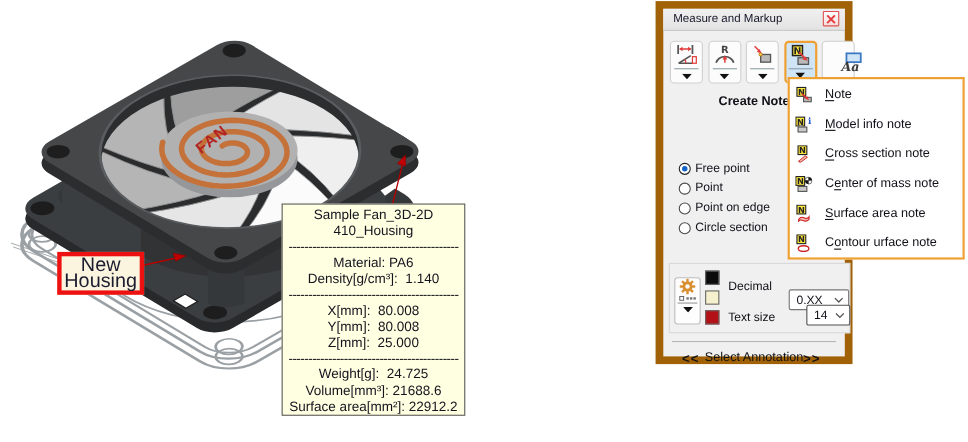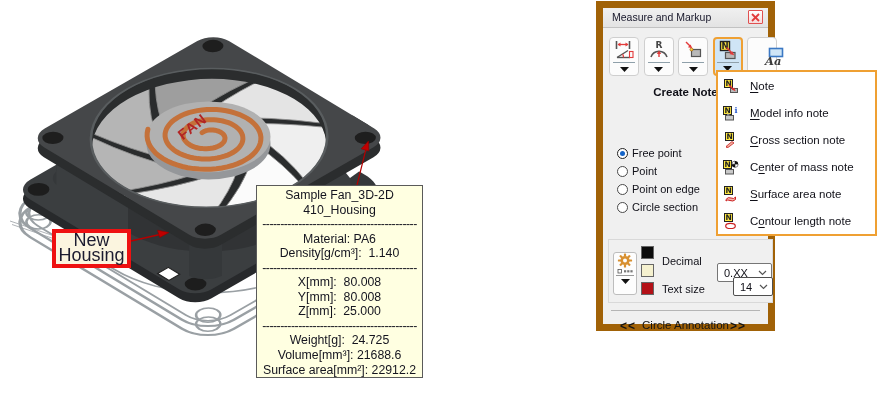--- a/index.html
+++ b/index.html
@@ -351,21 +351,21 @@
         <span>14</span>
         <svg class="chev" width="9" height="6" viewBox="0 0 9 6">
           <polyline points="1,1 4.5,4.5 8,1" fill="none" stroke="#555" stroke-width="1.2"></polyline>
         </svg>
       </div>
     </div>
 
     <div id="hr2"></div>
     <div id="nav">
       <span id="nav-prev">&lt;&lt;</span>
-      <span id="nav-label">Circle Annotation</span>
+      <span id="nav-label">Select Annotation</span>
       <span id="nav-next">&gt;&gt;</span>
     </div>
   </div>
 
   <div id="popup-menu">
     <div class="menu-item">
     <span class="mi-ic">
           <svg width="16" height="16" viewBox="0 0 16 16">
             <rect x="7.5" y="10.5" width="7" height="4" fill="#b9b9b9" stroke="#555" stroke-width="1"></rect>
             <rect x="1.5" y="1.5" width="8" height="8" fill="#ffe840" stroke="#222" stroke-width="1"></rect>
@@ -424,16 +424,16 @@
     <span class="mi-label"><span></span><u>S</u><span>urface area note</span></span>
   </div>
 <div class="menu-item">
     <span class="mi-ic">
           <svg width="16" height="16" viewBox="0 0 16 16">
             <rect x="1.5" y="0.5" width="8" height="8" fill="#ffe840" stroke="#222" stroke-width="1"></rect>
             <text x="5.6" y="7.3" font-size="7.5" font-weight="bold" fill="#222" text-anchor="middle" font-family="DejaVu Sans, sans-serif">N</text>
             <ellipse cx="7.5" cy="13" rx="4.8" ry="2.6" fill="none" stroke="#cc2222" stroke-width="1.2"></ellipse>
           </svg>
         </span>
-    <span class="mi-label"><span>C</span><u>o</u><span>ntour length note</span></span>
+    <span class="mi-label"><span>C</span><u>o</u><span>ntour urface note</span></span>
   </div>
   </div>
 </div>
 
 </body></html>

